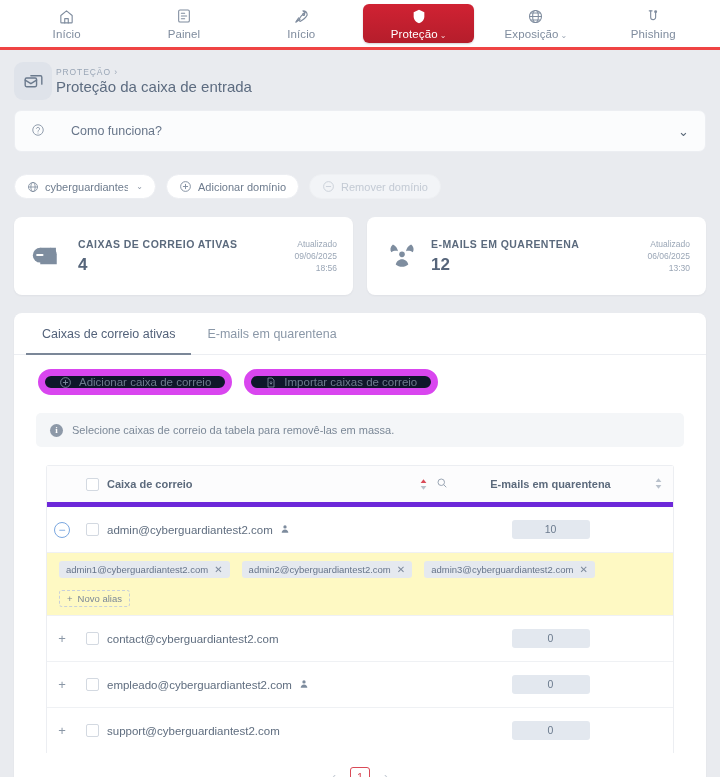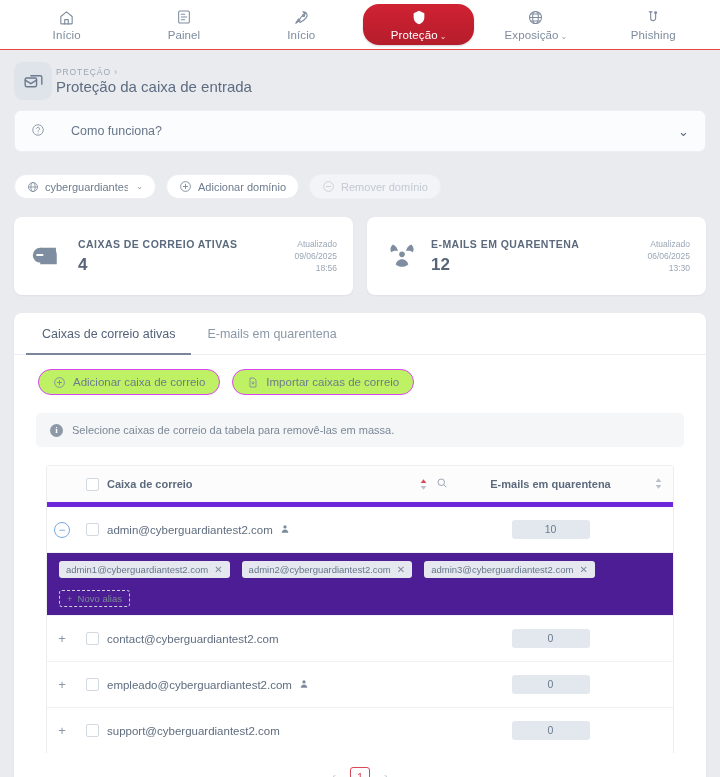--- a/index.html
+++ b/index.html
@@ -12,21 +12,21 @@
   }
 
   
   .topnav {
     height: 50px;
     background: #ffffff;
     display: flex;
     align-items: stretch;
     justify-content: space-around;
     padding: 0 8px;
-    border-bottom: 1px solid #ef4444;
+    border-bottom: 3px solid #ef4444;
   }
   .navitem {
     flex: 1 1 0;
     display: flex;
     flex-direction: column;
     align-items: center;
     justify-content: center;
     gap: 3px;
     font-size: 11.5px;
     color: #7f8c9e;
@@ -34,21 +34,20 @@
     border-radius: 6px;
     margin: 4px 3px;
     max-width: 120px;
   }
   .navitem .nav-ico { height: 17px; display: flex; align-items: center; justify-content: center; }
   .navitem .nav-ico svg { display: block; }
   .navitem.active {
     background: linear-gradient(180deg, #d02233 0%, #b51d2b 100%);
     color: #ffffff;
     box-shadow: 0 1px 2px rgba(0,0,0,.18);
-    border-radius: 16px;
   }
   .navlabel { white-space: nowrap; letter-spacing: .1px; }
   .caret { font-size: 8px; margin-left: 2px; opacity: .8; }
 
   
   .pagehead {
     display: flex;
     align-items: center;
     gap: 4px;
     padding: 12px 14px 10px 14px;
@@ -147,22 +146,22 @@
     border-bottom: 2px solid transparent;
     margin-bottom: -1px;
     white-space: nowrap;
   }
   .tab.active { color: #53627a; border-bottom-color: #7b8798; }
 
   .actionrow { display: flex; gap: 12px; padding: 14px 24px 10px 24px; }
   .btn {
     height: 26px;
     border-radius: 13px;
-    border: 1px solid #d946ef;
-    background: #bef264;
+    border: 7px solid #d946ef;
+    background: #0f172a;
     display: flex; align-items: center; gap: 7px;
     padding: 0 14px;
     font-size: 11.5px;
     color: #6d7b8d;
     cursor: pointer;
     white-space: nowrap;
   }
   .btn svg { display: block; }
 
   .notice {
@@ -242,21 +241,21 @@
     background: #e3e8ef;
     color: #6b7a8d;
     font-size: 10.5px;
     text-align: center;
   }
   .sorticon { display: inline-flex; flex-direction: column; align-items: center; gap: 1px; cursor: pointer; }
   .toolcell { display: flex; align-items: center; justify-content: flex-end; gap: 9px; padding-right: 10px; }
   .searchico { color: #9aa5b3; cursor: pointer; display: block; }
 
   
-  tr.aliasrow td { background: #4c1d95; padding: 8px 0 8px 12px; border-bottom: 1px solid #eff1f4; }
+  tr.aliasrow td { background: #fef9c3; padding: 8px 0 8px 12px; border-bottom: 1px solid #eff1f4; }
   .aliases { display: flex; align-items: center; gap: 12px; flex-wrap: wrap; }
   .chip {
     background: #e5e9ef;
     border-radius: 3px;
     height: 17px;
     display: inline-flex; align-items: center; gap: 6px;
     padding: 0 7px;
     font-size: 9.5px;
     color: #66748a;
     white-space: nowrap;

